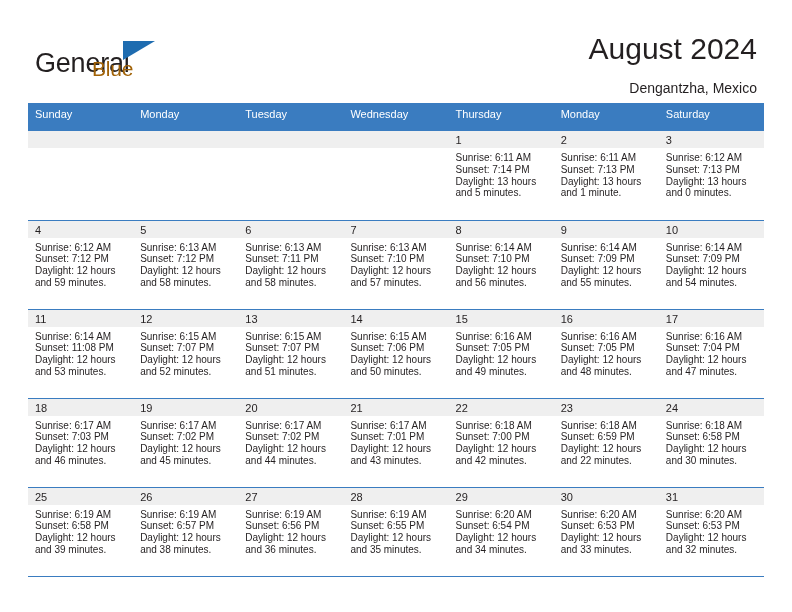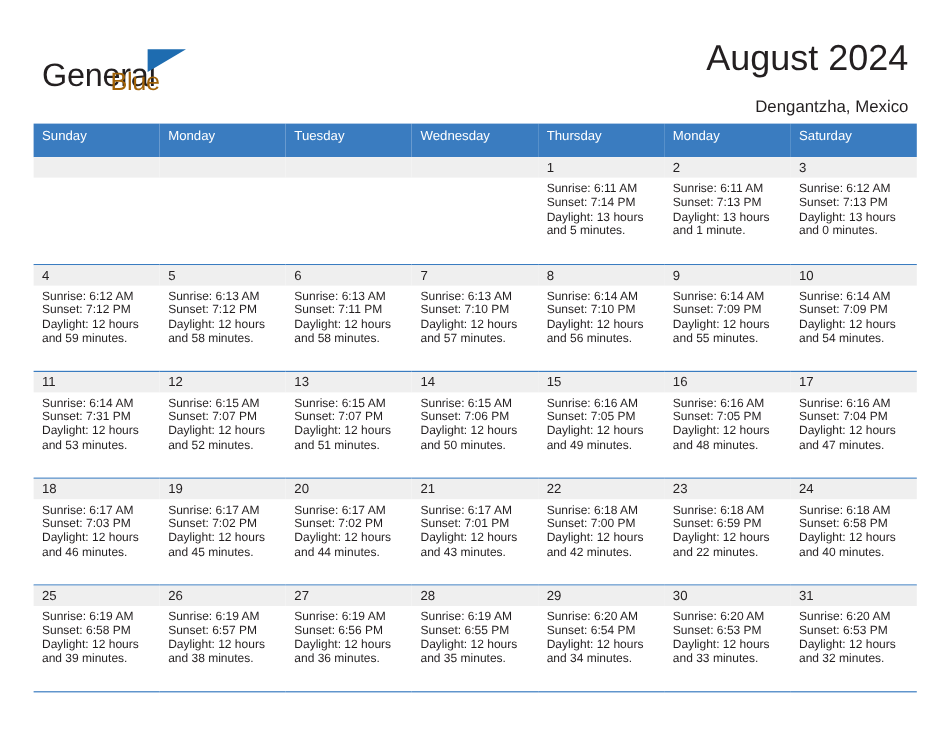--- a/index.html
+++ b/index.html
@@ -298,21 +298,21 @@
               </div>
             </div>
           </td>
         </tr>
         <tr>
           <td>
             <div class="daycell">
               <div class="daynum-strip">11</div>
               <div class="details">
                 <div>Sunrise: 6:14 AM</div>
-                <div>Sunset: 7:31 PM</div>
+                <div>Sunset: 11:08 PM</div>
                 <div>Daylight: 12 hours</div>
                 <div>and 53 minutes.</div>
               </div>
             </div>
           </td>
           <td>
             <div class="daycell">
               <div class="daynum-strip">12</div>
               <div class="details">
                 <div>Sunrise: 6:15 AM</div>
@@ -445,21 +445,21 @@
               </div>
             </div>
           </td>
           <td>
             <div class="daycell">
               <div class="daynum-strip">24</div>
               <div class="details">
                 <div>Sunrise: 6:18 AM</div>
                 <div>Sunset: 6:58 PM</div>
                 <div>Daylight: 12 hours</div>
-                <div>and 40 minutes.</div>
+                <div>and 30 minutes.</div>
               </div>
             </div>
           </td>
         </tr>
         <tr>
           <td>
             <div class="daycell">
               <div class="daynum-strip">25</div>
               <div class="details">
                 <div>Sunrise: 6:19 AM</div>

